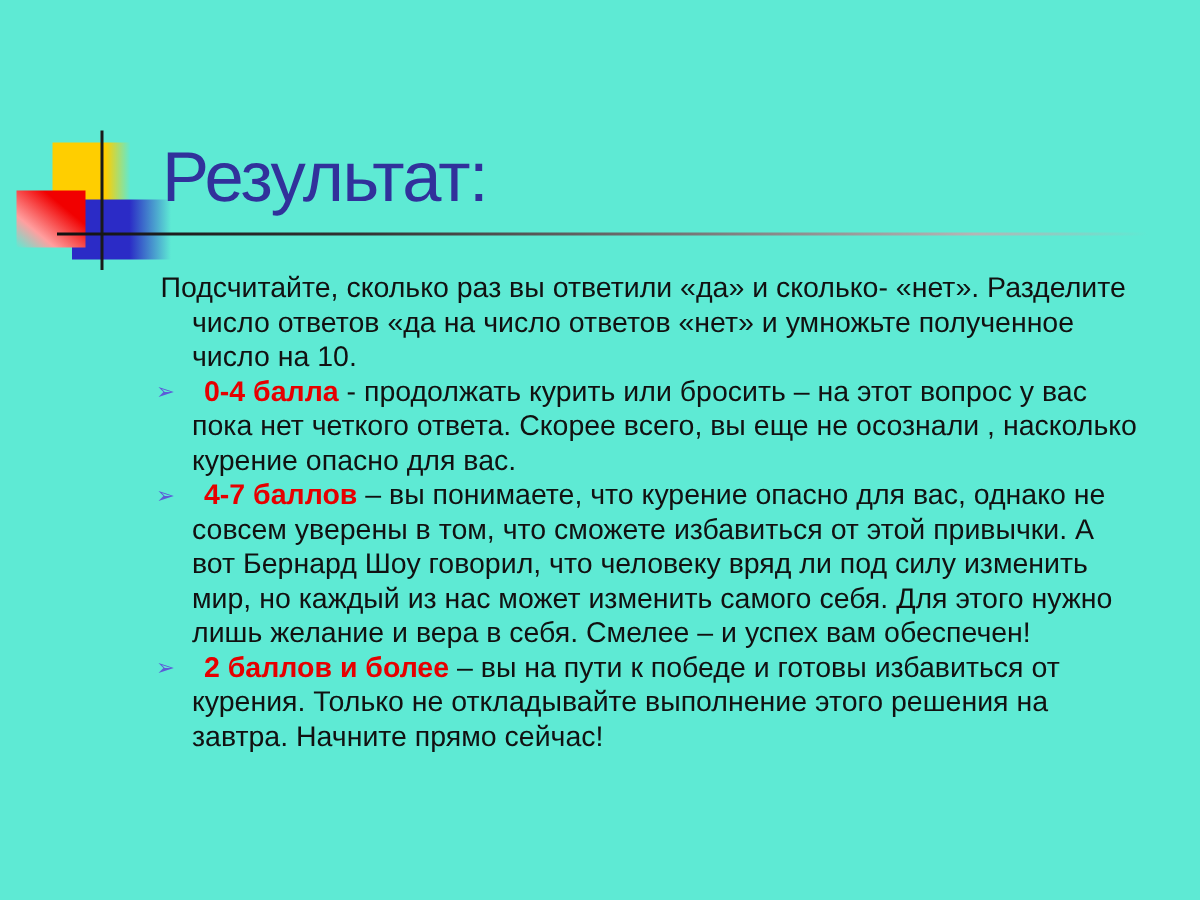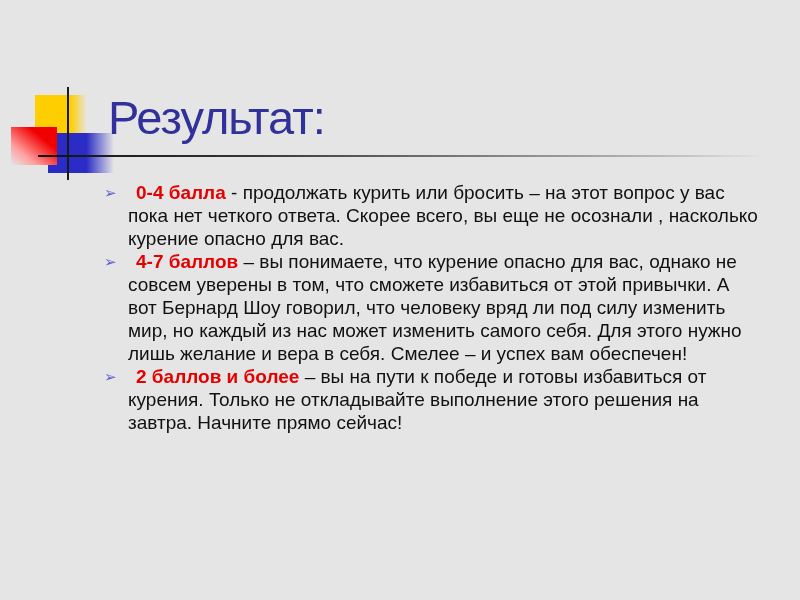--- a/index.html
+++ b/index.html
@@ -1,19 +1,19 @@
 <!DOCTYPE html>
 <html><head>
 <meta charset="utf-8">
 <style>
   html,body{margin:0;padding:0;background:#fff;}
   .slide{
     position:relative;
     width:800px;height:600px;
-    background:#e5e5e5;
+    background:#5eead4;
     overflow:hidden;
     font-family:"Liberation Sans","DejaVu Sans",sans-serif;
   }
   
   .sq{position:absolute;}
   .sq-yellow{
     left:35px;top:95px;width:52px;height:40px;z-index:1;
     background:linear-gradient(to right,#ffce00 68%,rgba(255,206,0,0) 100%);
   }
   .sq-blue{
@@ -60,20 +60,21 @@
   <div class="sq sq-yellow"></div>
   <div class="sq sq-blue"></div>
   <div class="sq sq-red"></div>
   <div class="line-v"></div>
   <div class="line-h"></div>
 
   <div class="title">Результат:</div>
 
   <div class="body-text">
 
+    <p class="intro">Подсчитайте, сколько раз вы ответили «да» и сколько- «нет». Разделите число ответов «да на число ответов «нет» и умножьте полученное число на 10.</p>
 
     <p class="bullet">
       <span class="arrow">➢</span>
       <span class="score">0-4 балла</span><span> - продолжать курить или бросить – на этот вопрос у вас пока нет четкого ответа. Скорее всего, вы еще не осознали , насколько курение опасно для вас.</span>
     </p>
 
     <p class="bullet">
       <span class="arrow">➢</span>
       <span class="score">4-7 баллов</span><span> – вы понимаете, что курение опасно для вас, однако не совсем уверены в том, что сможете избавиться от этой привычки. А вот Бернард Шоу говорил, что человеку вряд ли под силу изменить мир, но каждый из нас может изменить самого себя. Для этого нужно лишь желание и вера в себя. Смелее – и успех вам обеспечен!</span>
     </p>

